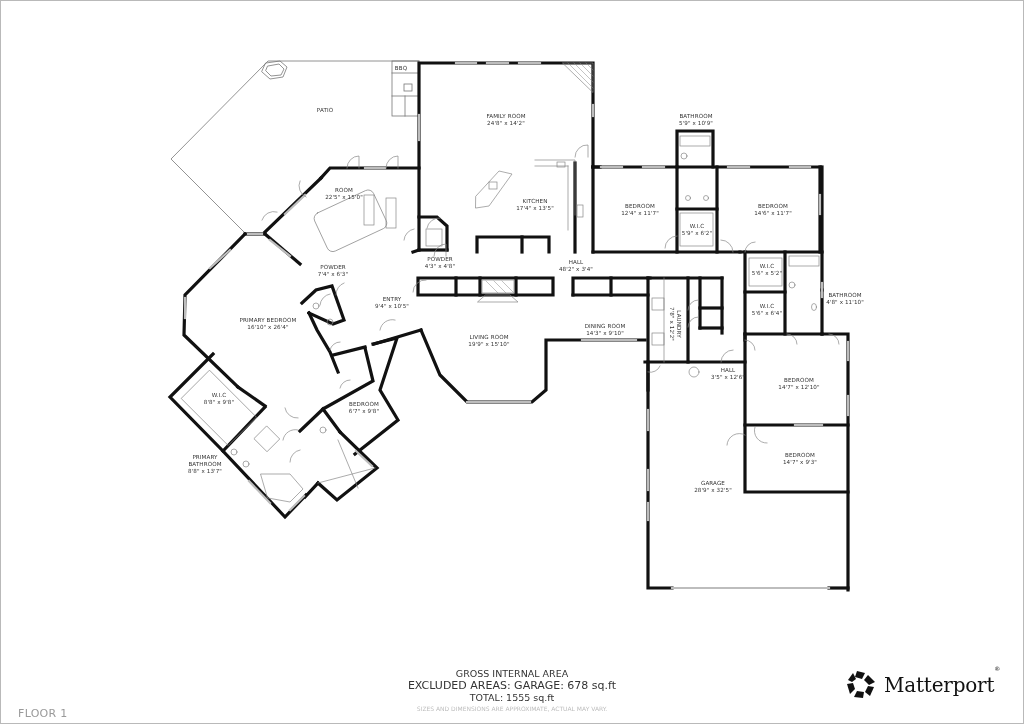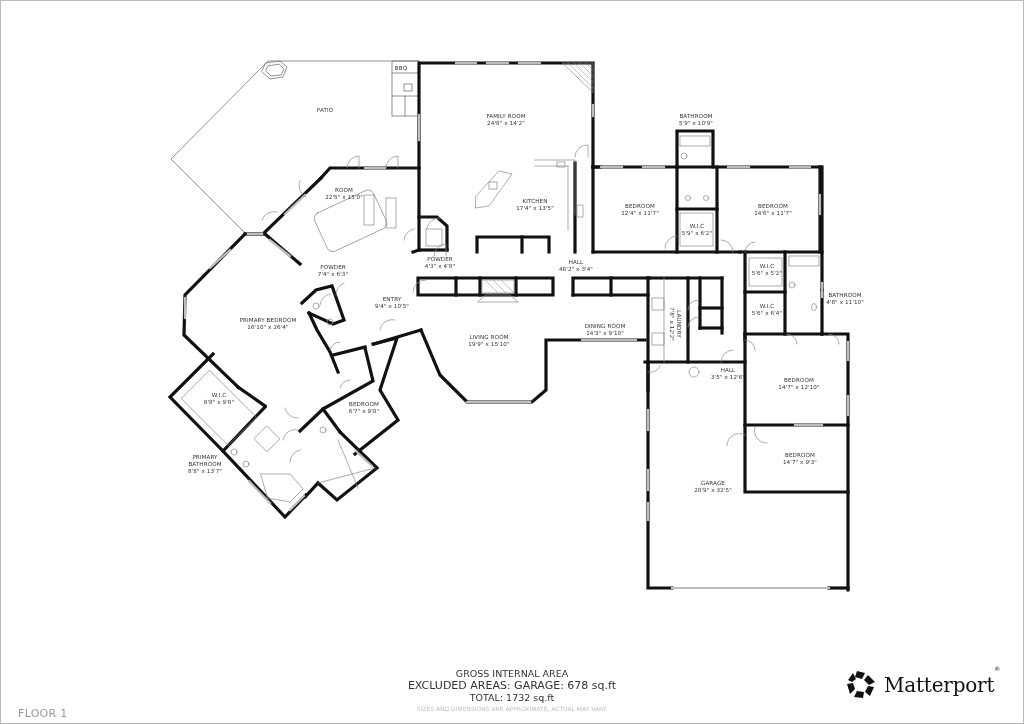--- a/index.html
+++ b/index.html
@@ -353,21 +353,21 @@
   <span class="dm">8'8" x 13'7"</span>
 </div>
 <div class="lbl" style="left:713px;top:480px;">
   <span class="nm">GARAGE</span>
   <span class="dm">28'9" x 32'5"</span>
 </div>
 
 <div class="floor">FLOOR 1</div>
 <div class="footer f1">GROSS INTERNAL AREA</div>
 <div class="footer f2">EXCLUDED AREAS: GARAGE: 678 sq.ft</div>
-<div class="footer f3">TOTAL: 1732 sq.ft</div>
+<div class="footer f3">TOTAL: 1555 sq.ft</div>
 <div class="footer f4">SIZES AND DIMENSIONS ARE APPROXIMATE, ACTUAL MAY VARY.</div>
 
 <div class="brand">
   <svg width="30" height="30" viewBox="0 0 30 30">
     <g fill="#111">
       <polygon points="11,1 19,3 16,9 9,7"></polygon>
       <polygon points="22,5 29,12 23,15 18,10"></polygon>
       <polygon points="28,17 24,26 19,22 22,16"></polygon>
       <polygon points="17,28 8,27 11,21 18,22"></polygon>
       <polygon points="4,24 1,14 7,13 9,19"></polygon>

